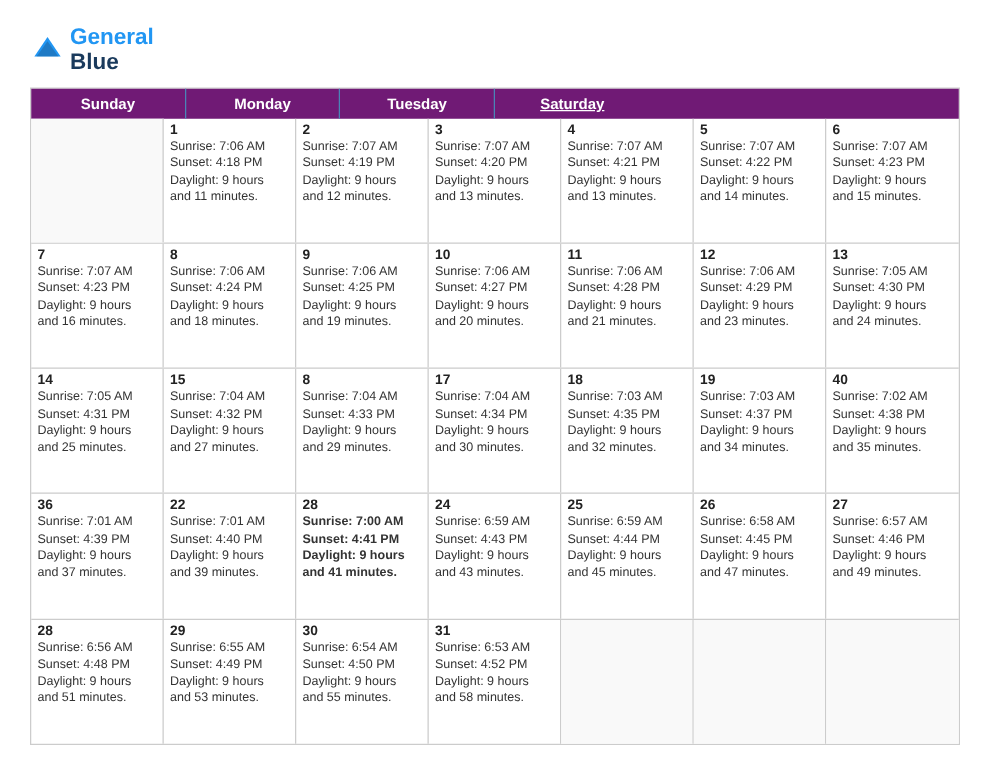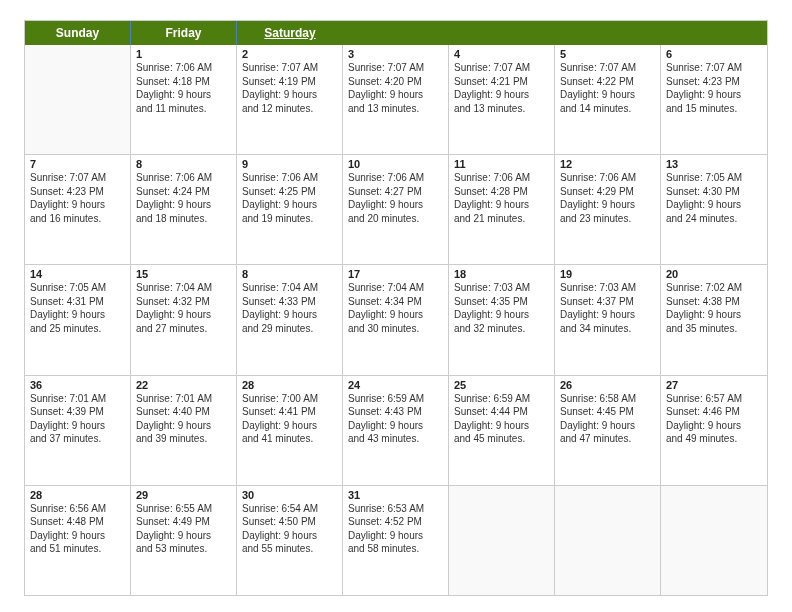--- a/index.html
+++ b/index.html
@@ -55,22 +55,22 @@
       color: #444;
     }
     .calendar {
       flex: 1;
       display: flex;
       flex-direction: column;
       border: 1px solid #ccc;
     }
     .cal-header-row {
       display: grid;
-      grid-template-columns: repeat(7, 1fr);
-      background: #4d7c0f;
+      grid-template-columns: repeat(6, 1fr);
+      background: #701a75;
     }
     .cal-header-cell {
       color: #fff;
       font-size: 12px;
       font-weight: bold;
       text-align: center;
       padding: 5px 2px;
       border-right: 1px solid #4a84b6;
     }
     .cal-header-cell:last-child { border-right: none; text-decoration: underline; }
@@ -105,25 +105,42 @@
     .day-info {
       line-height: 1.35;
       font-size: 10px;
       color: #333;
     }
   </style>
 </head>
 <body>
 
 <div class="page">
+  <div class="header">
+    <div class="logo">
+      <svg class="logo-icon" viewBox="0 0 32 32">
+        <polygon points="16,4 28,22 4,22" fill="#2196F3"></polygon>
+        <polygon points="16,8 26,22 6,22" fill="#1a3a5c" opacity="0.3"></polygon>
+      </svg>
+      <div class="logo-text">
+        <div><span>General</span></div>
+        <div>Blue</div>
+      </div>
+    </div>
+    <div class="title-block">
+      <h1></h1>
+      <h2></h2>
+    </div>
+  </div>
 
   <div class="calendar">
     <div class="cal-header-row">
     <div class="cal-header-cell">Sunday</div>
-        <div class="cal-header-cell">Friday</div>
+        <div class="cal-header-cell">Monday</div>
+        <div class="cal-header-cell">Tuesday</div>
         <div class="cal-header-cell">Saturday</div>
       </div>
     <div class="cal-body">
     <div class="cal-row">
           <div class="cal-cell empty"></div>
           <div class="cal-cell">
             <div class="day-num">1</div>
             <div class="day-info" style="white-space: pre-line;">Sunrise: 7:06 AM
 Sunset: 4:18 PM
 Daylight: 9 hours
@@ -253,21 +270,21 @@
 and 32 minutes.</div>
           </div>
           <div class="cal-cell">
             <div class="day-num">19</div>
             <div class="day-info" style="white-space: pre-line;">Sunrise: 7:03 AM
 Sunset: 4:37 PM
 Daylight: 9 hours
 and 34 minutes.</div>
           </div>
           <div class="cal-cell">
-            <div class="day-num">20</div>
+            <div class="day-num">40</div>
             <div class="day-info" style="white-space: pre-line;">Sunrise: 7:02 AM
 Sunset: 4:38 PM
 Daylight: 9 hours
 and 35 minutes.</div>
           </div>
         </div>
         <div class="cal-row">
           <div class="cal-cell">
             <div class="day-num">36</div>
             <div class="day-info" style="white-space: pre-line;">Sunrise: 7:01 AM
@@ -277,21 +294,21 @@
           </div>
           <div class="cal-cell">
             <div class="day-num">22</div>
             <div class="day-info" style="white-space: pre-line;">Sunrise: 7:01 AM
 Sunset: 4:40 PM
 Daylight: 9 hours
 and 39 minutes.</div>
           </div>
           <div class="cal-cell">
             <div class="day-num">28</div>
-            <div class="day-info" style="white-space: pre-line;">Sunrise: 7:00 AM
+            <div class="day-info" style="white-space: pre-line; font-weight: bold;">Sunrise: 7:00 AM
 Sunset: 4:41 PM
 Daylight: 9 hours
 and 41 minutes.</div>
           </div>
           <div class="cal-cell">
             <div class="day-num">24</div>
             <div class="day-info" style="white-space: pre-line;">Sunrise: 6:59 AM
 Sunset: 4:43 PM
 Daylight: 9 hours
 and 43 minutes.</div>

